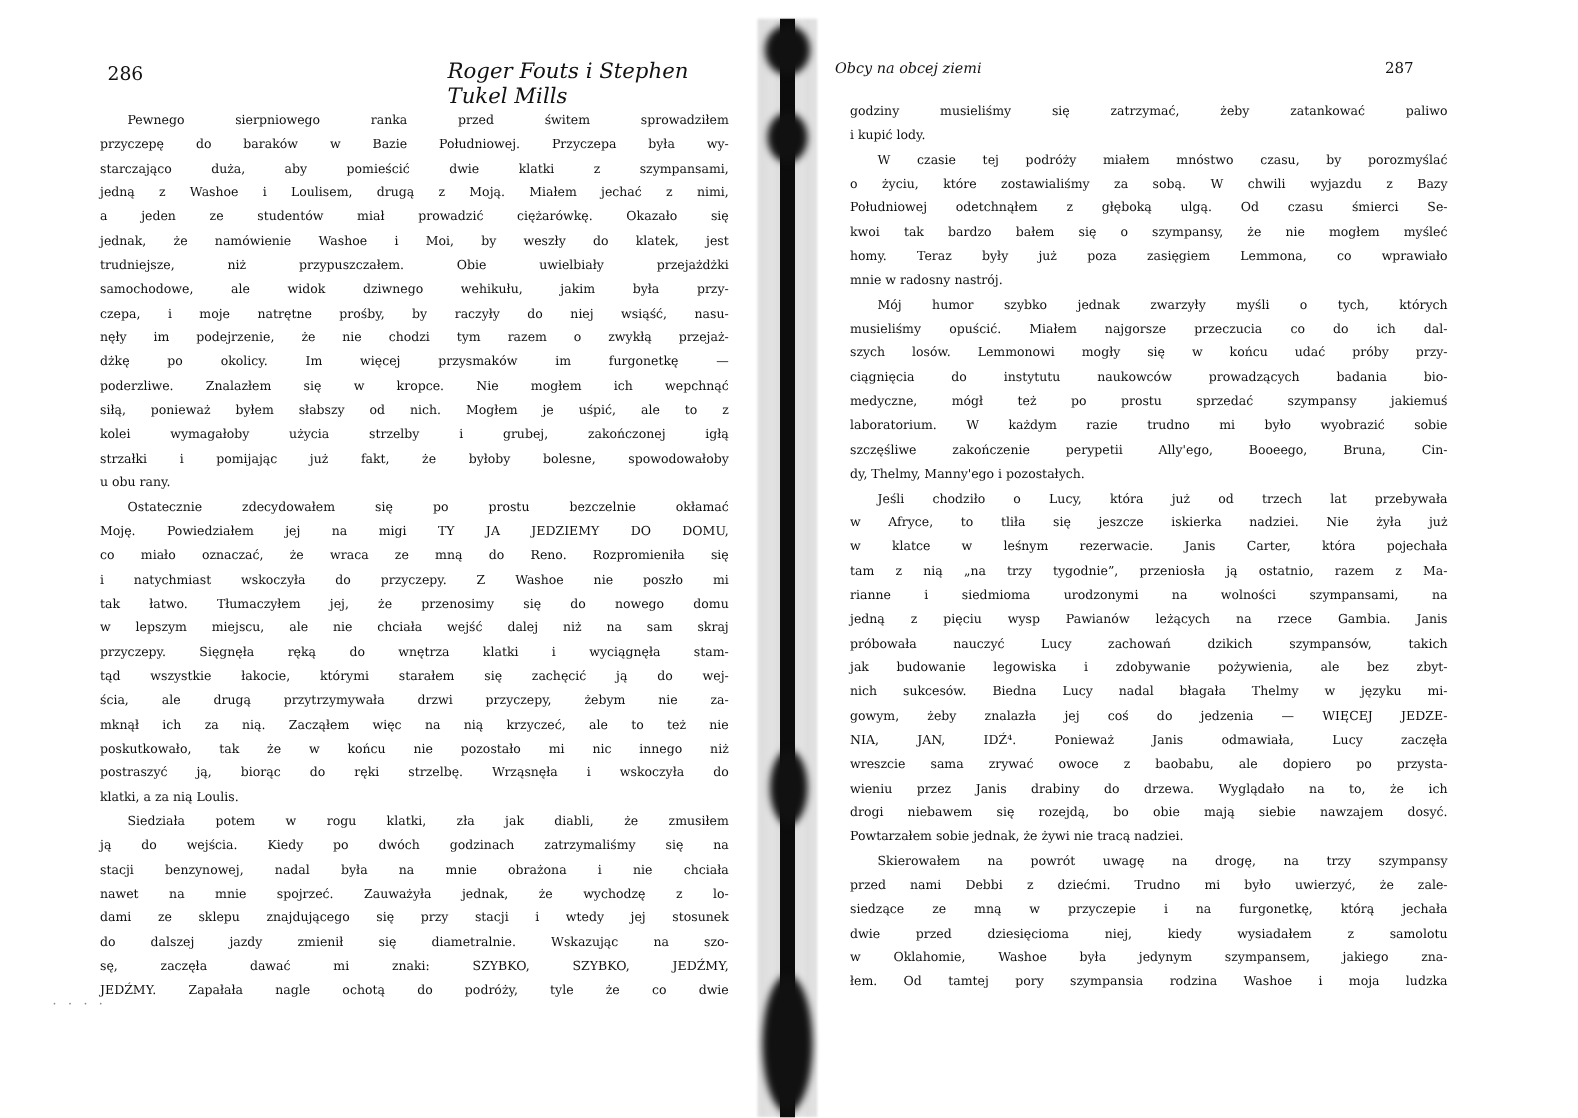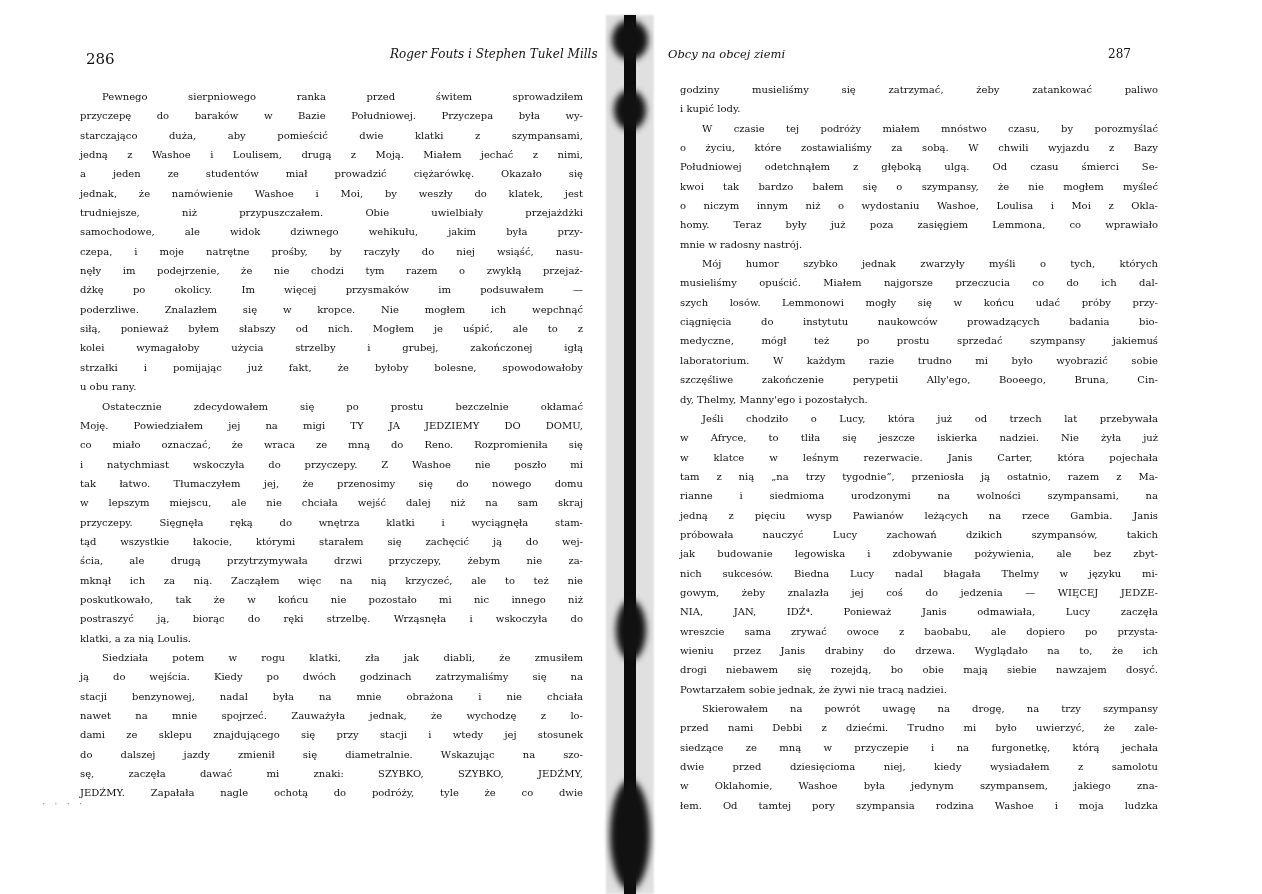--- a/index.html
+++ b/index.html
@@ -2,21 +2,21 @@
 <html><head>
 <meta charset="utf-8">
 <style>
   html, body { margin:0; padding:0; background:#ffffff; }
   body { width:1262px; height:894px; position:relative; overflow:hidden;
          font-family:"DejaVu Serif", "Liberation Serif", serif; color:#111; }
   .page { position:absolute; top:0; height:894px; }
   .page.left { left:0; width:600px; }
   .page.right { left:660px; width:602px; }
   .left .pnum { position:absolute; left:86px; top:50px; font-size:15px; }
-  .left .running { position:absolute; left:390px; top:47px; font-size:12px; font-style:italic; }
+  .left .running { position:absolute; left:358px; top:47px; font-size:17px; font-style:italic; }
   .right .running { position:absolute; left:8px; top:47px; font-size:11.5px; font-style:italic;text-align:right; }
   .right .pnum { position:absolute; left:448px; top:47px; font-size:12px; }
   .body { position:absolute; font-size:10px; line-height:19.35px; text-align:justify; }
   .left .body { left:80px; top:87px; width:503px; }
   .right .body { left:20px; top:80px; width:478px; }
   .line { display:block; white-space:nowrap; text-align:justify; text-align-last:justify; height:19.35px; }
   .line.last { text-align-last:left; }
   .line.indent { padding-left:22px; }
   .spine { position:absolute; left:602px; top:0; width:56px; height:894px; }
   .spine .core { position:absolute; left:22px; top:15px; width:12px; height:879px; background:#0c0c0c; }
@@ -36,21 +36,21 @@
       <span class="line indent">Pewnego sierpniowego ranka przed świtem sprowadziłem</span>
       <span class="line">przyczepę do baraków w Bazie Południowej. Przyczepa była wy-</span>
       <span class="line">starczająco duża, aby pomieścić dwie klatki z szympansami,</span>
       <span class="line">jedną z Washoe i Loulisem, drugą z Moją. Miałem jechać z nimi,</span>
       <span class="line">a jeden ze studentów miał prowadzić ciężarówkę. Okazało się</span>
       <span class="line">jednak, że namówienie Washoe i Moi, by weszły do klatek, jest</span>
       <span class="line">trudniejsze, niż przypuszczałem. Obie uwielbiały przejażdżki</span>
       <span class="line">samochodowe, ale widok dziwnego wehikułu, jakim była przy-</span>
       <span class="line">czepa, i moje natrętne prośby, by raczyły do niej wsiąść, nasu-</span>
       <span class="line">nęły im podejrzenie, że nie chodzi tym razem o zwykłą przejaż-</span>
-      <span class="line">dżkę po okolicy. Im więcej przysmaków im podsuwałem —</span>
+      <span class="line">dżkę po okolicy. Im więcej przysmaków im furgonetkę —</span>
       <span class="line">poderzliwe. Znalazłem się w kropce. Nie mogłem ich wepchnąć</span>
       <span class="line">siłą, ponieważ byłem słabszy od nich. Mogłem je uśpić, ale to z</span>
       <span class="line">kolei wymagałoby użycia strzelby i grubej, zakończonej igłą</span>
       <span class="line">strzałki i pomijając już fakt, że byłoby bolesne, spowodowałoby</span>
       <span class="line last">u obu rany.</span>
       <span class="line indent">Ostatecznie zdecydowałem się po prostu bezczelnie okłamać</span>
       <span class="line">Moję. Powiedziałem jej na migi TY JA JEDZIEMY DO DOMU,</span>
       <span class="line">co miało oznaczać, że wraca ze mną do Reno. Rozpromieniła się</span>
       <span class="line">i natychmiast wskoczyła do przyczepy. Z Washoe nie poszło mi</span>
       <span class="line">tak łatwo. Tłumaczyłem jej, że przenosimy się do nowego domu</span>
@@ -86,21 +86,20 @@
 <div class="page right">
   <div class="running">Obcy na obcej ziemi</div>
   <div class="pnum">287</div>
   <div class="body" id="right-body">
       <span class="line">godziny musieliśmy się zatrzymać, żeby zatankować paliwo</span>
       <span class="line last">i kupić lody.</span>
       <span class="line indent">W czasie tej podróży miałem mnóstwo czasu, by porozmyślać</span>
       <span class="line">o życiu, które zostawialiśmy za sobą. W chwili wyjazdu z Bazy</span>
       <span class="line">Południowej odetchnąłem z głęboką ulgą. Od czasu śmierci Se-</span>
       <span class="line">kwoi tak bardzo bałem się o szympansy, że nie mogłem myśleć</span>
-      <span class="line">o niczym innym niż o wydostaniu Washoe, Loulisa i Moi z Okla-</span>
       <span class="line">homy. Teraz były już poza zasięgiem Lemmona, co wprawiało</span>
       <span class="line last">mnie w radosny nastrój.</span>
       <span class="line indent">Mój humor szybko jednak zwarzyły myśli o tych, których</span>
       <span class="line">musieliśmy opuścić. Miałem najgorsze przeczucia co do ich dal-</span>
       <span class="line">szych losów. Lemmonowi mogły się w końcu udać próby przy-</span>
       <span class="line">ciągnięcia do instytutu naukowców prowadzących badania bio-</span>
       <span class="line">medyczne, mógł też po prostu sprzedać szympansy jakiemuś</span>
       <span class="line">laboratorium. W każdym razie trudno mi było wyobrazić sobie</span>
       <span class="line">szczęśliwe zakończenie perypetii Ally'ego, Booeego, Bruna, Cin-</span>
       <span class="line last">dy, Thelmy, Manny'ego i pozostałych.</span>

